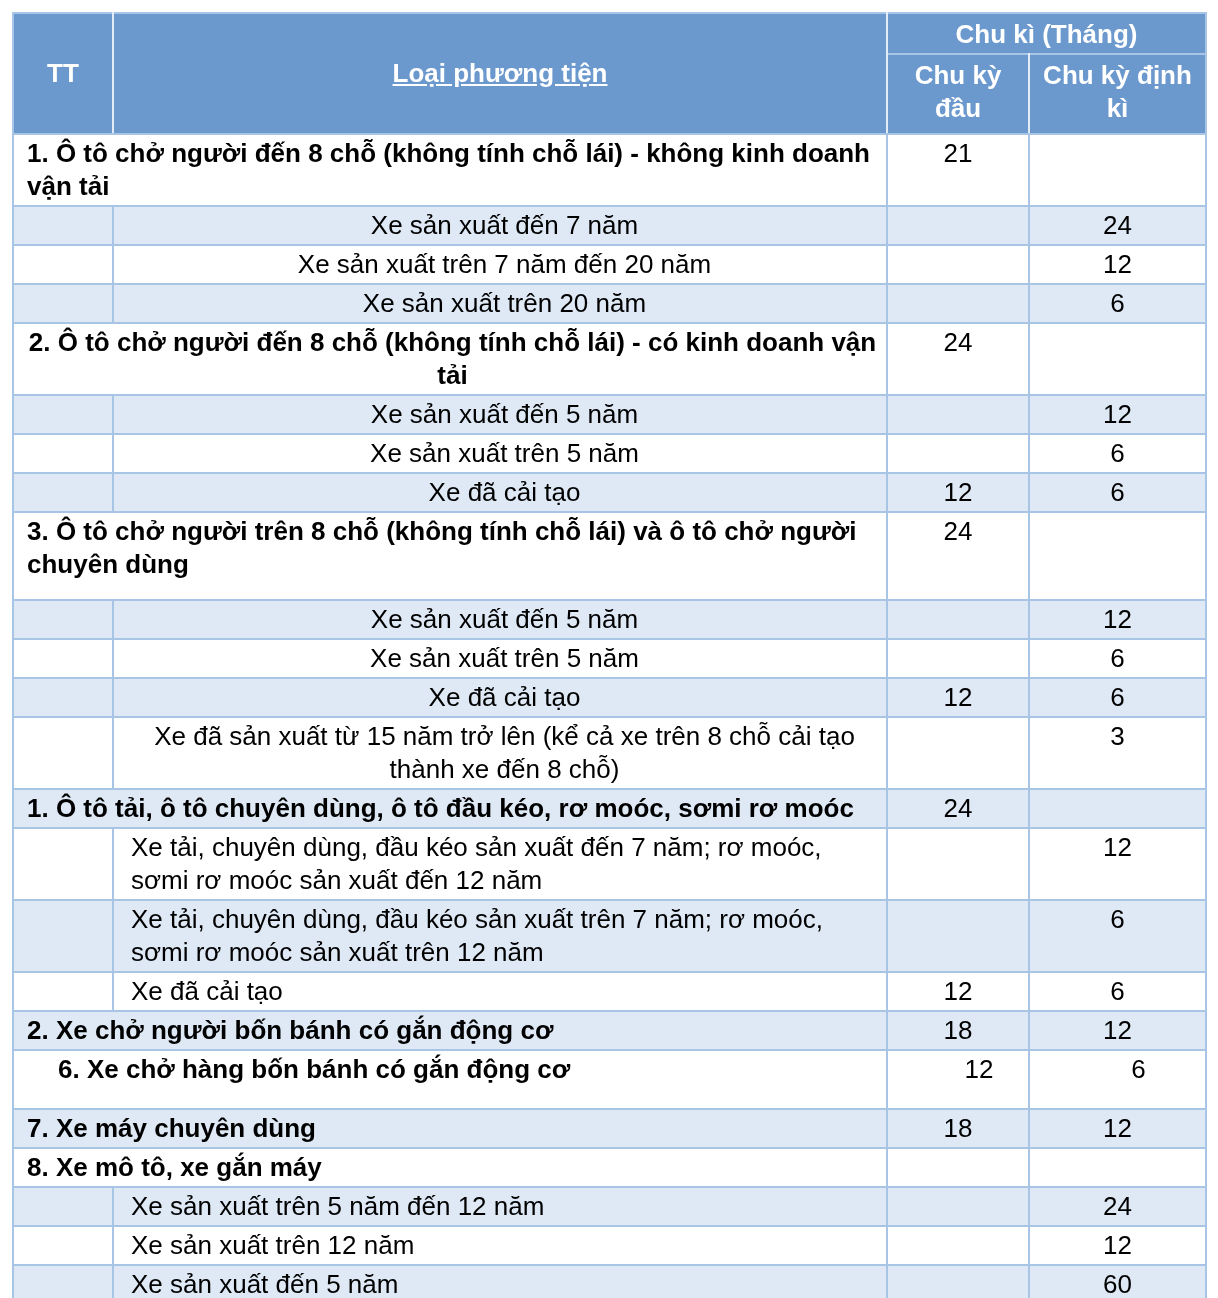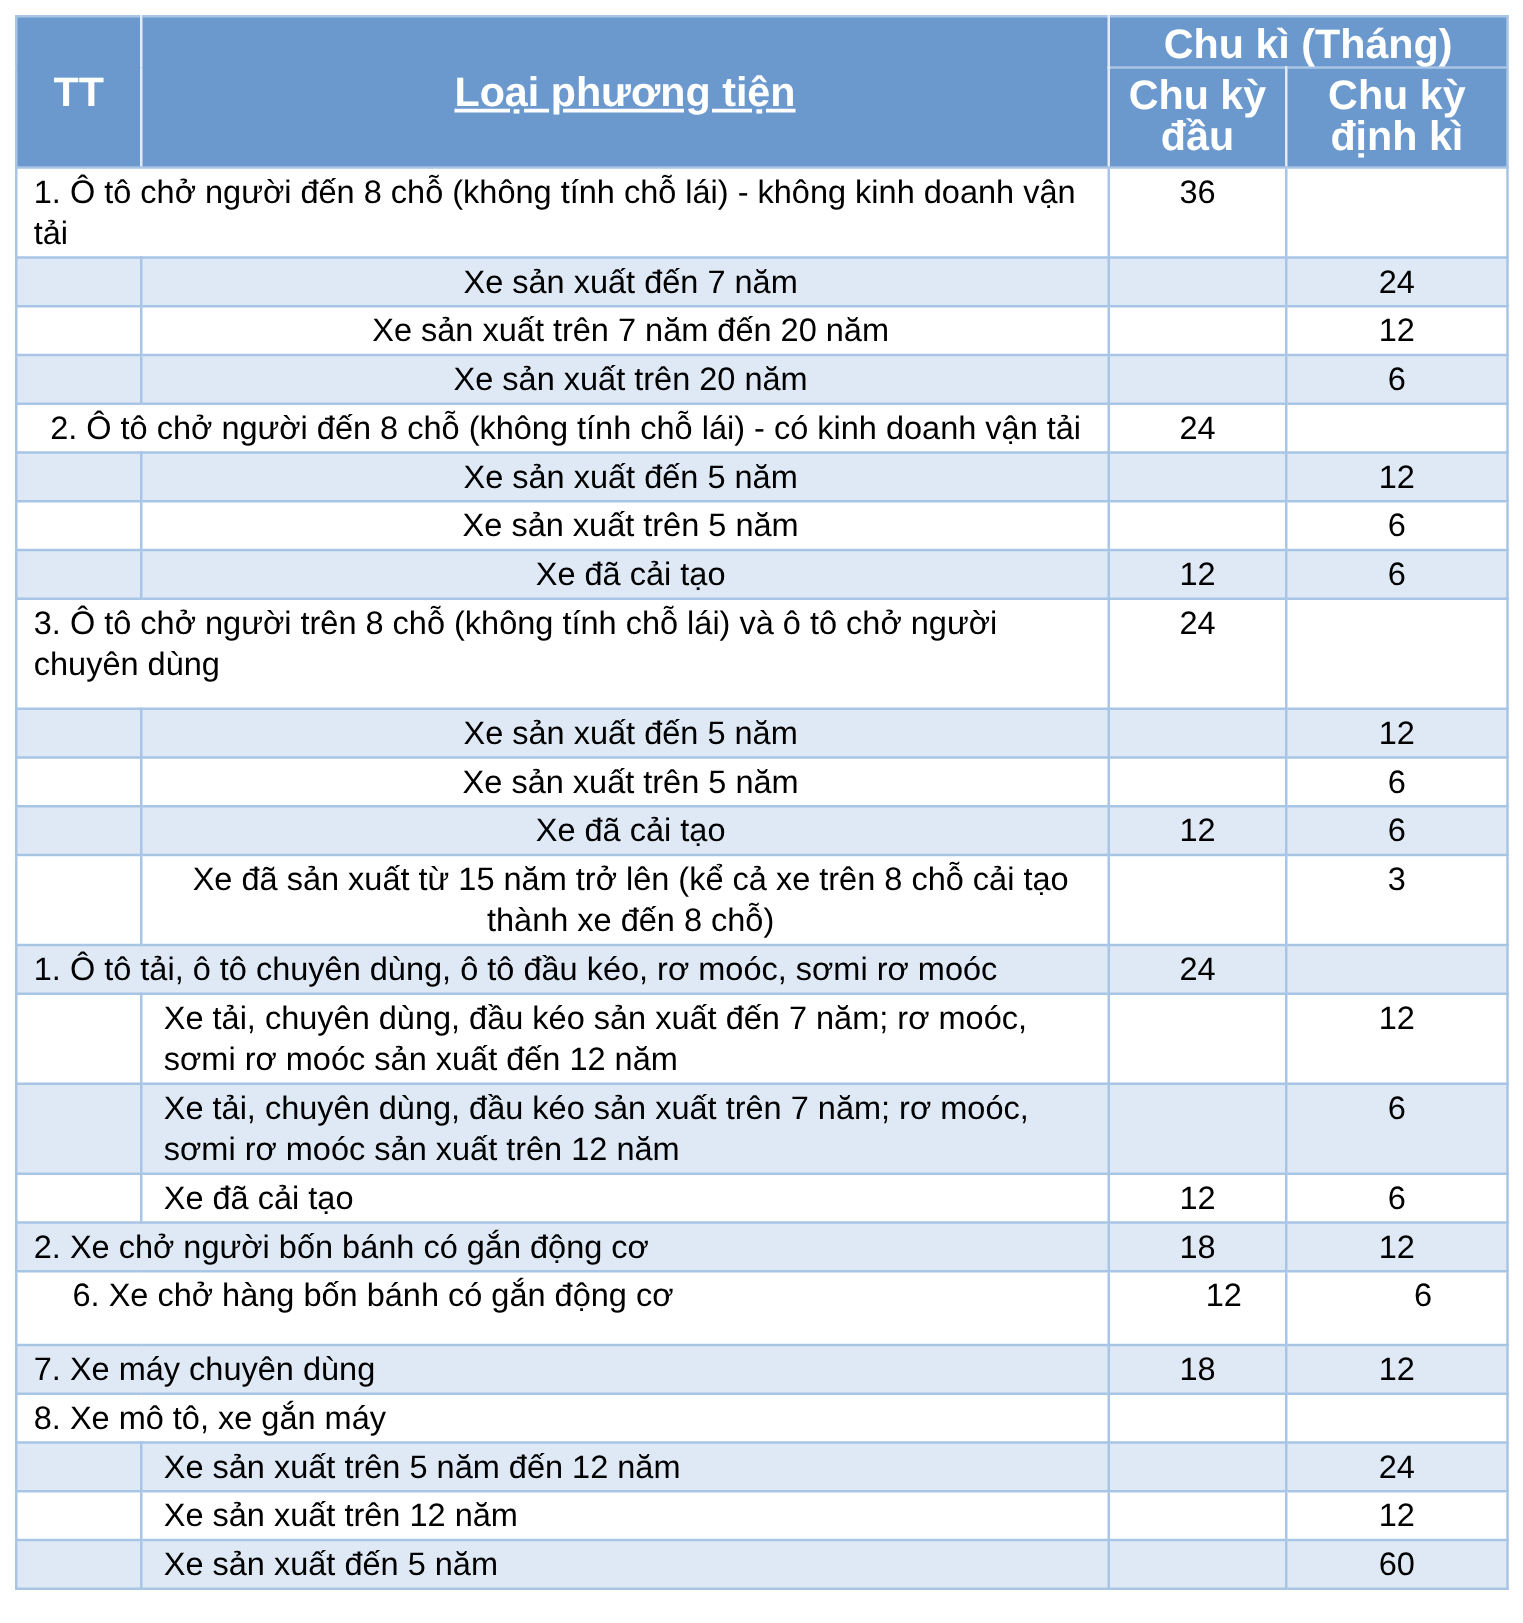--- a/index.html
+++ b/index.html
@@ -26,21 +26,21 @@
   col.c-tt{width:100px;}
   col.c-type{width:774px;}
   col.c-first{width:142px;}
   col.c-periodic{width:177px;}
 
   
   thead th{
     background:var(--header-bg);
     color:var(--header-text);
     font-weight:bold;
-    font-size:33px;
+    font-size:26px;
     line-height:33px;
     text-align:center;
     vertical-align:middle;
     border:2px solid var(--header-divider);
     border-top:2px solid var(--border);
   }
   thead tr:first-child th{border-top:2px solid var(--border);}
   th.th-tt,th.th-type{border-left:2px solid var(--border);}
   th.th-group{border-right:2px solid var(--border);padding:4px 6px 2px;border-bottom:none;}
   th.th-sub{padding:4px 6px 8px;border-bottom:2px solid var(--border);}
@@ -51,21 +51,21 @@
   
   tbody td{
     border:2px solid var(--border);
     font-size:26px;
     line-height:33px;
     vertical-align:top;
     padding:2px 8px;
     background:#FFFFFF;
   }
   tr.shaded td{background:var(--row-shade);}
-  td.section-label{font-weight:normal;padding-left:13px;}
+  td.section-label{font-weight:bold;padding-left:13px;}
   td.sub-label{padding-left:17px;}
   td.align-center{text-align:center;}
   td.align-left{text-align:left;}
   td.num{text-align:center;padding-left:2px;padding-right:2px;}
   tr.row-tall td{padding-bottom:18px;}
   tr.row-gap td{padding-bottom:22px;padding-left:44px;}
 </style>
 </head>
 <body>
 
@@ -84,21 +84,21 @@
         <th colspan="2" class="th-group">Chu kì  (Tháng)</th>
       </tr>
       <tr>
         <th class="th-sub">Chu kỳ đầu</th>
         <th class="th-sub">Chu kỳ định kì</th>
       </tr>
     </thead>
     <tbody>
         <tr>
           <td class="section-label align-left" colspan="2">1. Ô tô chở người đến 8 chỗ (không tính chỗ lái) - không kinh doanh vận tải</td>
-          <td class="num">36</td>
+          <td class="num">21</td>
           <td class="num"></td>
         </tr>
         <tr class="shaded">
           <td class=""></td>
           <td class="sub-label align-center">Xe sản xuất đến 7 năm</td>
           <td class="num"></td>
           <td class="num">24</td>
         </tr>
         <tr>
           <td class=""></td>

